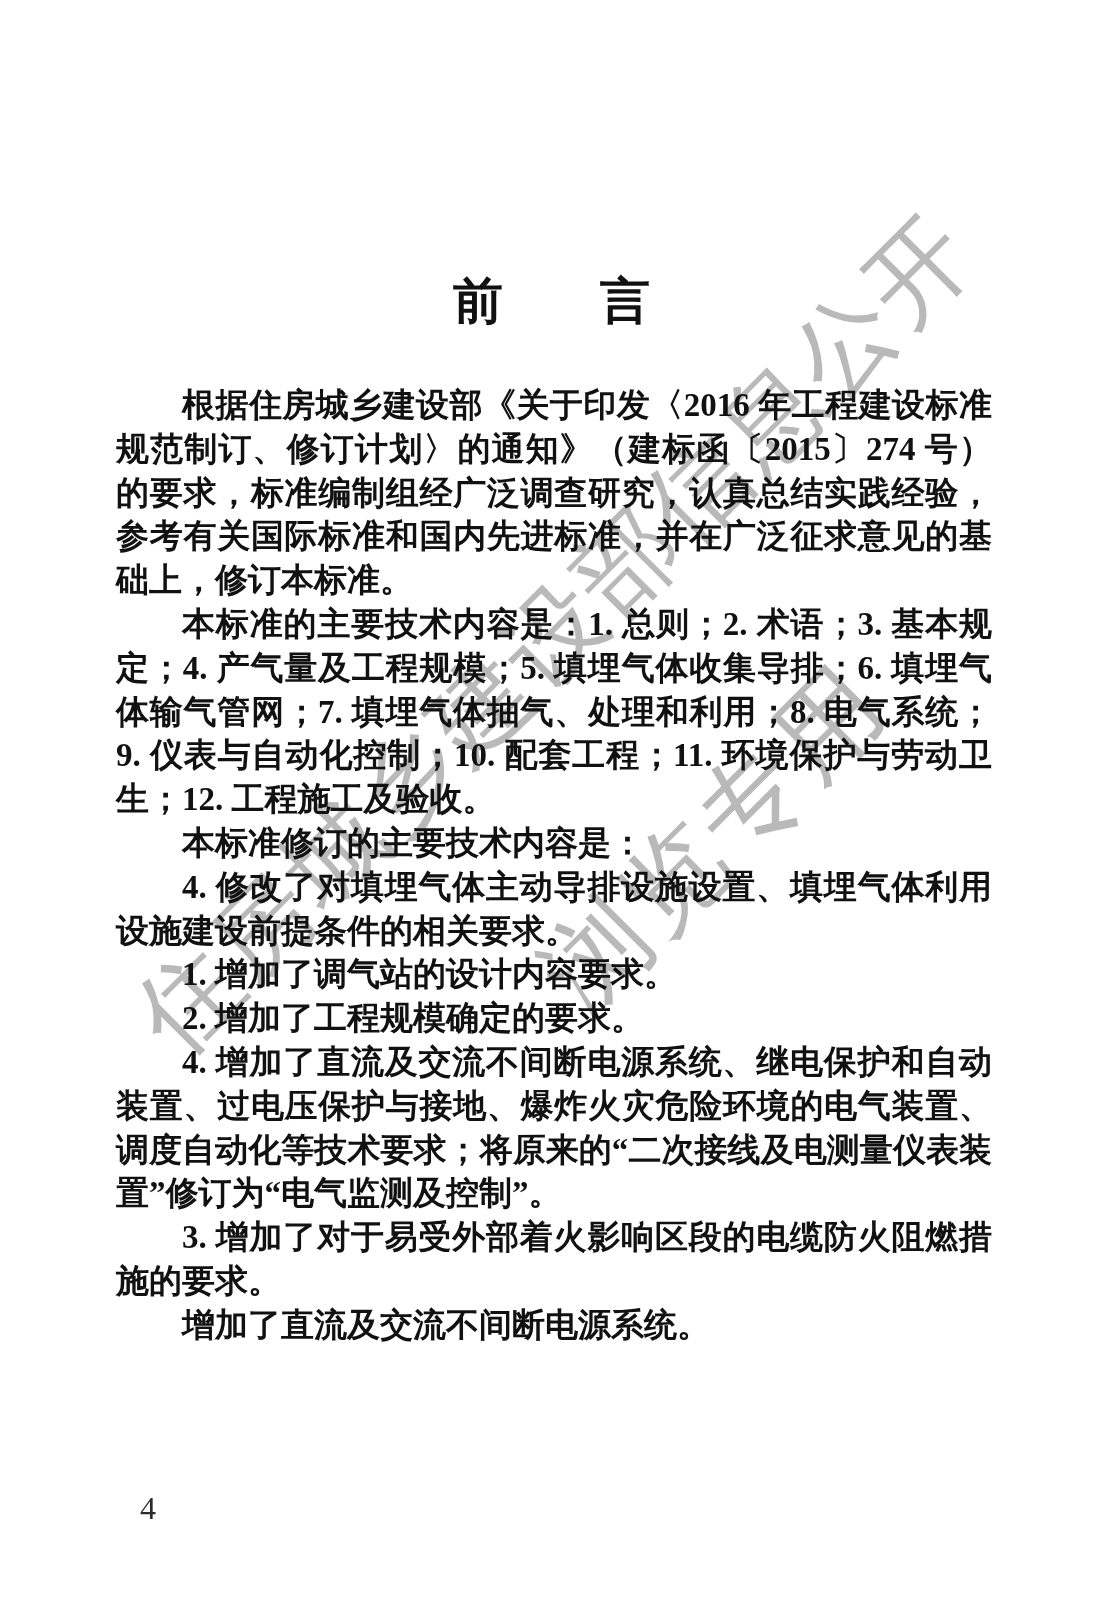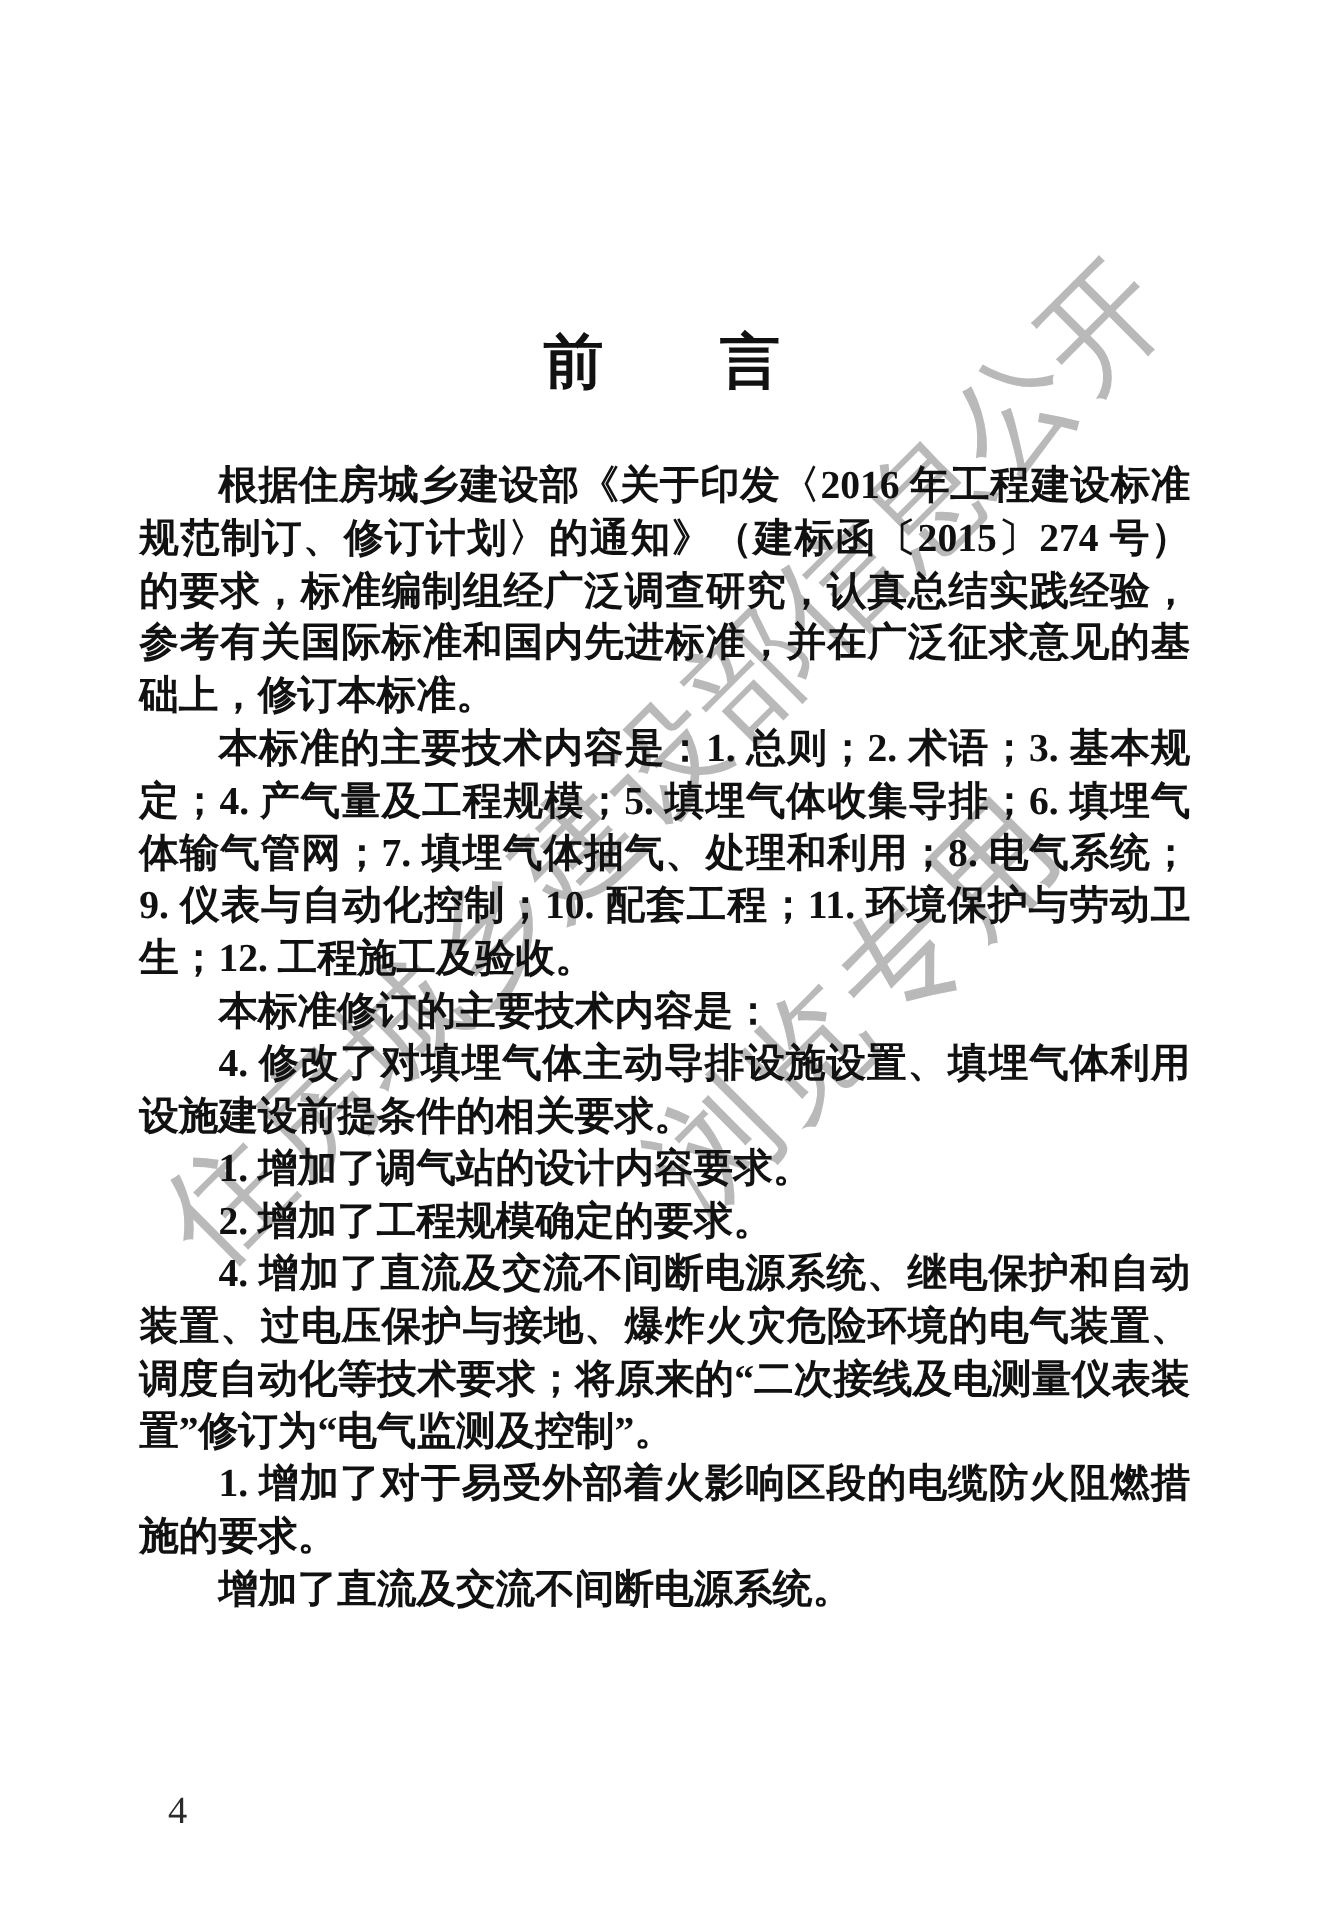--- a/index.html
+++ b/index.html
@@ -97,19 +97,19 @@
   </h1>
 
   <div class="body-text">
     <p>根据住房城乡建设部《关于印发〈2016 年工程建设标准规范制订、修订计划〉的通知》（建标函〔2015〕274 号）的要求，标准编制组经广泛调查研究，认真总结实践经验，参考有关国际标准和国内先进标准，并在广泛征求意见的基础上，修订本标准。</p>
     <p>本标准的主要技术内容是：1. 总则；2. 术语；3. 基本规定；4. 产气量及工程规模；5. 填埋气体收集导排；6. 填埋气体输气管网；7. 填埋气体抽气、处理和利用；8. 电气系统；9. 仪表与自动化控制；10. 配套工程；11. 环境保护与劳动卫生；12. 工程施工及验收。</p>
     <p>本标准修订的主要技术内容是：</p>
     <p>4. 修改了对填埋气体主动导排设施设置、填埋气体利用设施建设前提条件的相关要求。</p>
     <p>1. 增加了调气站的设计内容要求。</p>
     <p>2. 增加了工程规模确定的要求。</p>
     <p>4. 增加了直流及交流不间断电源系统、继电保护和自动装置、过电压保护与接地、爆炸火灾危险环境的电气装置、调度自动化等技术要求；将原来的“二次接线及电测量仪表装置”修订为“电气监测及控制”。</p>
-    <p>1. 增加了对于易受外部着火影响区段的电缆防火阻燃措施的要求。</p>
+    <p>3. 增加了对于易受外部着火影响区段的电缆防火阻燃措施的要求。</p>
     <p>增加了直流及交流不间断电源系统。</p>
   </div>
 
   <div class="page-number">4</div>
 
 </div>
 
 </body></html>

